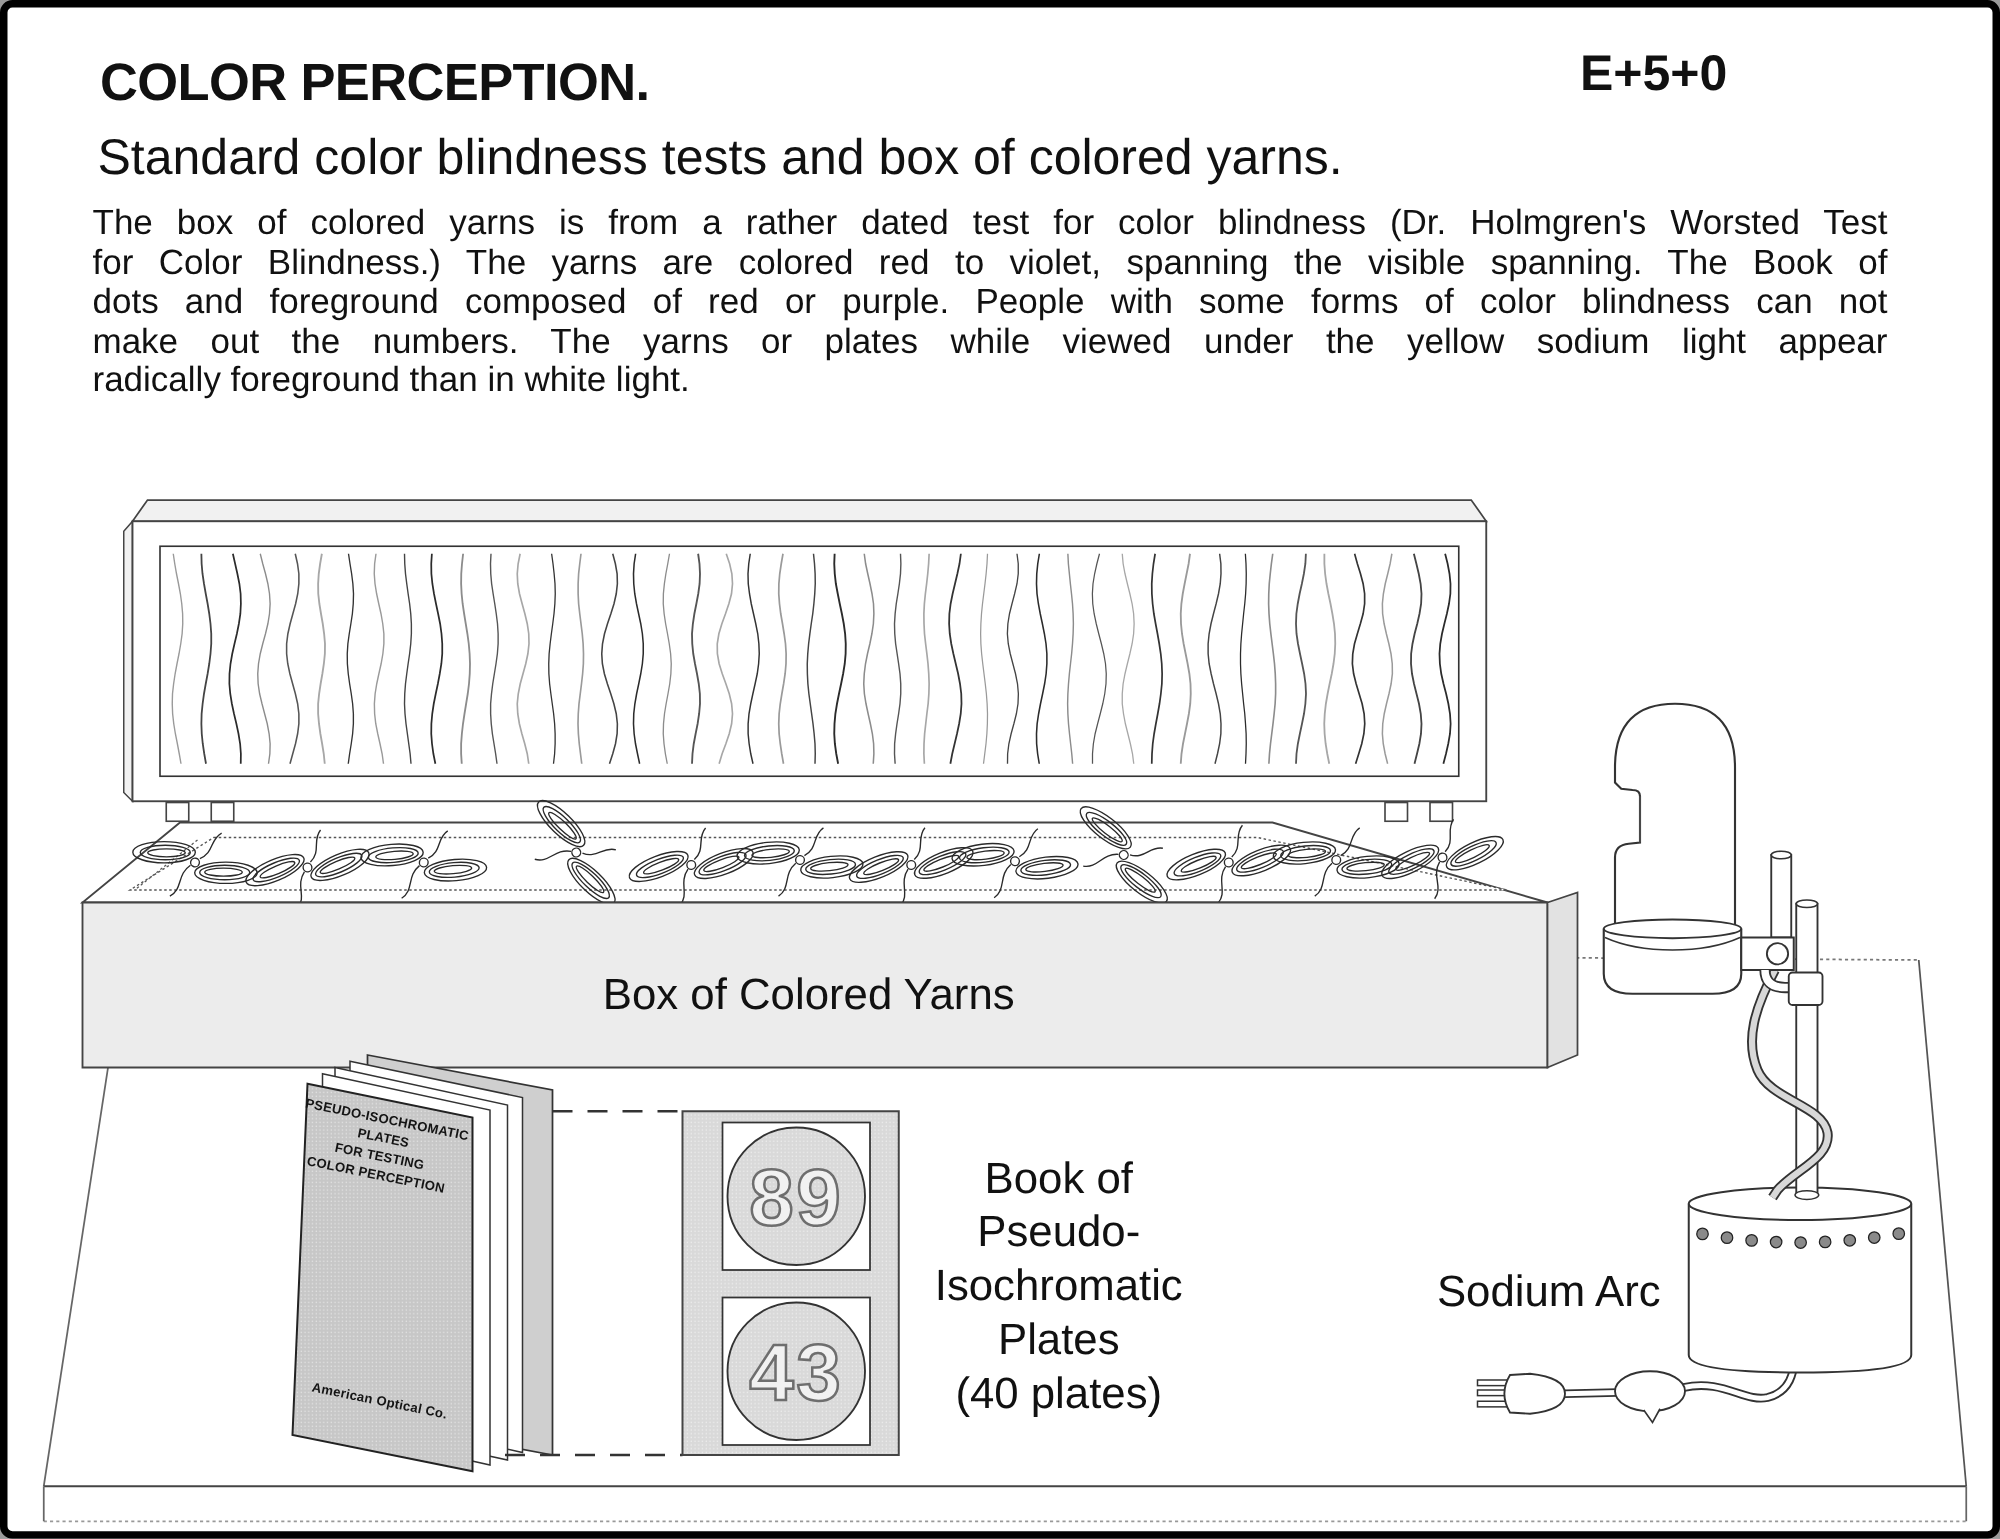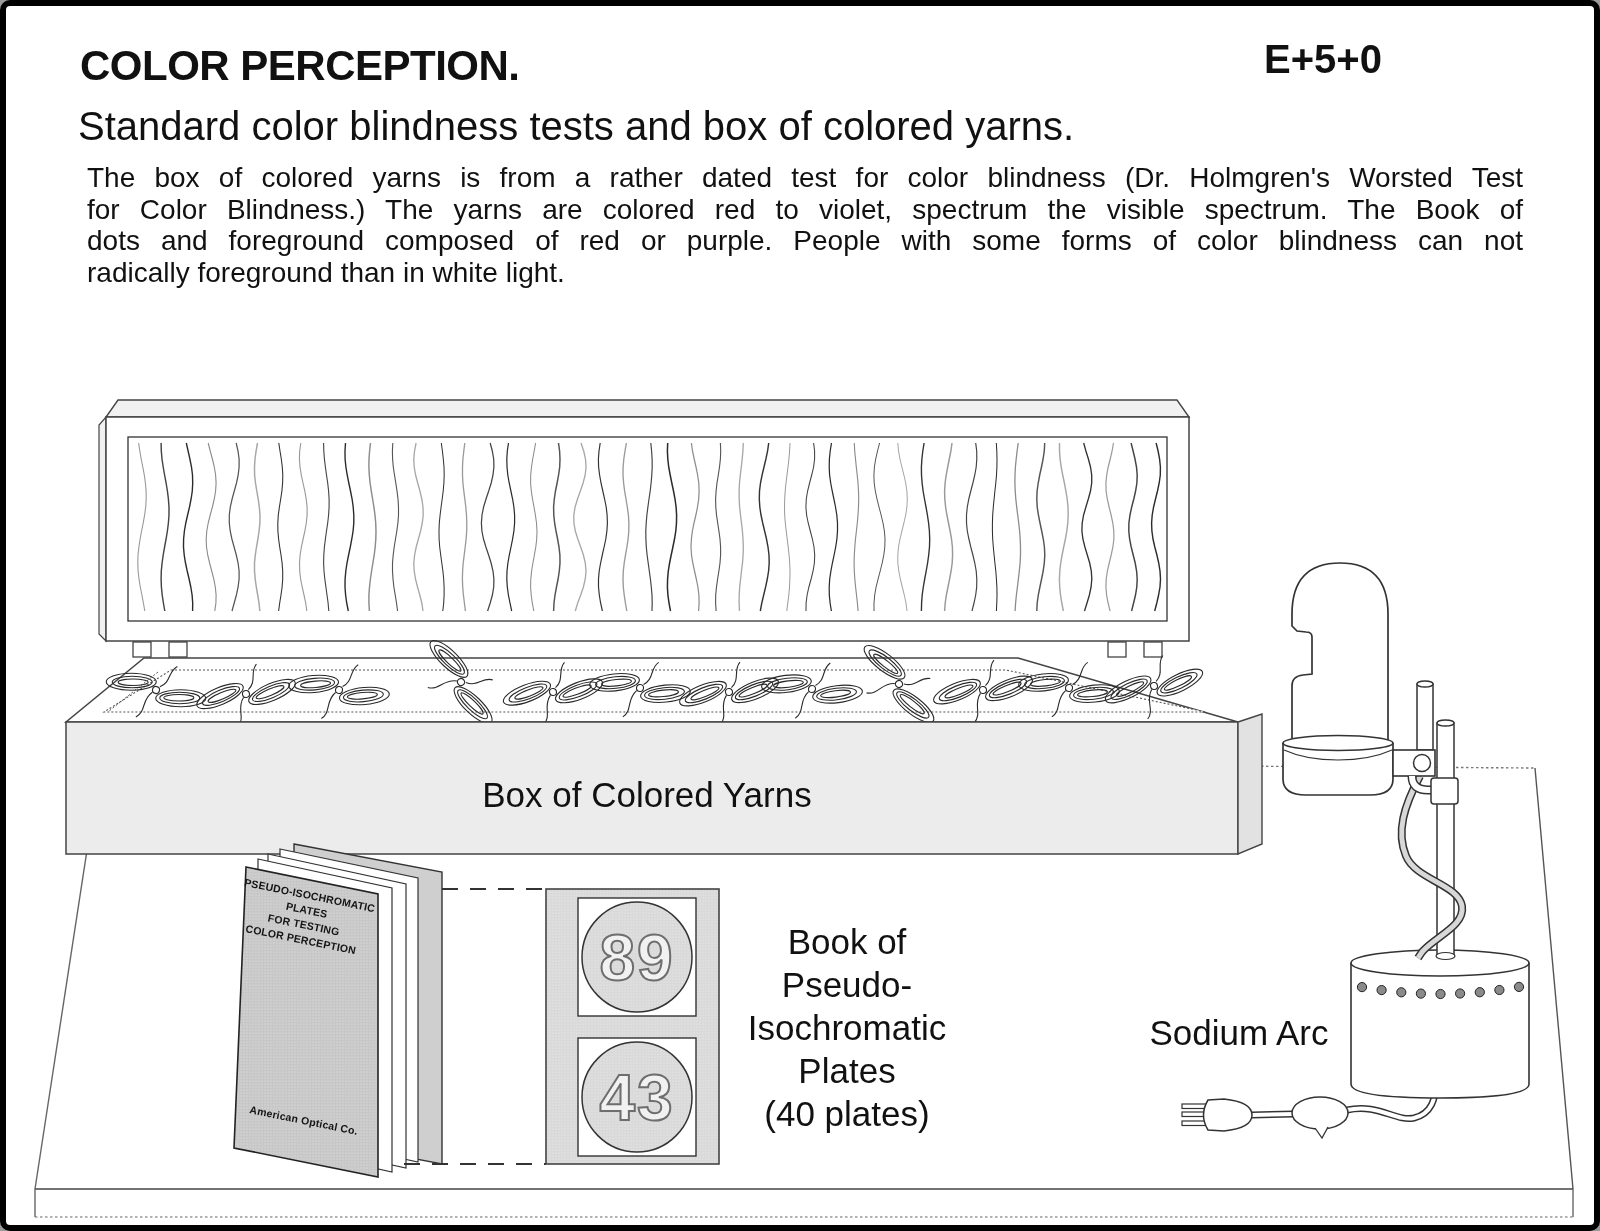--- a/index.html
+++ b/index.html
@@ -4,42 +4,43 @@
 <style>
   html,body{margin:0;padding:0;background:#9a9a9a;}
   .frame{
     position:relative;width:1600px;height:1231px;background:#ffffff;
     border:6px solid #000;border-radius:10px;box-sizing:border-box;
     overflow:hidden;font-family:"Liberation Sans",sans-serif;color:#111;
   }
   .title{position:absolute;left:74px;top:36px;font-size:42px;font-weight:bold;letter-spacing:-0.5px;}
   .code{position:absolute;left:1258px;top:31px;font-size:40px;font-weight:bold;}
   .subtitle{position:absolute;left:72px;top:98px;font-size:40px;}
-  .para{position:absolute;left:68px;top:156px;width:1436px;font-size:28px;line-height:31.6px;margin-left:13px;}
+  .para{position:absolute;left:68px;top:156px;width:1436px;font-size:28px;line-height:31.6px;}
   .pline{text-align:justify;text-align-last:justify;}
   .pline.last{text-align:justify;text-align-last:left;}
   svg.diagram{position:absolute;left:0;top:0;}
   .lbl{font-family:"Liberation Sans",sans-serif;font-size:35px;fill:#111;}
   .covertext{font-family:"Liberation Sans",sans-serif;font-weight:bold;font-size:10.5px;fill:#141414;letter-spacing:.2px;}
   .digit{font-family:"Liberation Sans",sans-serif;font-weight:bold;font-size:64px;fill:#f1f1f1;stroke:#6e6e6e;stroke-width:2px;letter-spacing:2px;}
   .ln{stroke:#333;fill:none;}
 </style>
 </head>
 <body>
 
 <div class="frame">
 
   <div class="title">COLOR PERCEPTION.</div>
   <div class="code">E+5+0</div>
   <div class="subtitle">Standard color blindness tests and box of colored yarns.</div>
 
   <div class="para">
     <div class="pline">The box of colored yarns is from a rather dated test for color blindness (Dr. Holmgren's Worsted Test</div>
-    <div class="pline">for Color Blindness.)  The yarns are colored red to violet, spectrum the visible spectrum.  The Book of</div>
+    <div class="pline">for Color Blindness.)  The yarns are colored red to violet, spanning the visible spanning.  The Book of</div>
     <div class="pline">dots and foreground composed of red or purple.  People with some forms of color blindness can not</div>
+    <div class="pline">make out the numbers.  The yarns or plates while viewed under the yellow sodium light appear</div>
     <div class="pline last">radically foreground than in white light.</div>
   </div>
 
   <svg class="diagram" width="1600" height="1231" viewBox="0 0 1600 1231" xmlns="http://www.w3.org/2000/svg">
 
     <defs>
       <pattern id="stip" width="3" height="3" patternUnits="userSpaceOnUse">
         <rect width="3" height="3" fill="#c7c7c7"></rect>
         <circle cx="1" cy="1" r="0.6" fill="#e6e6e6"></circle>
       </pattern>

